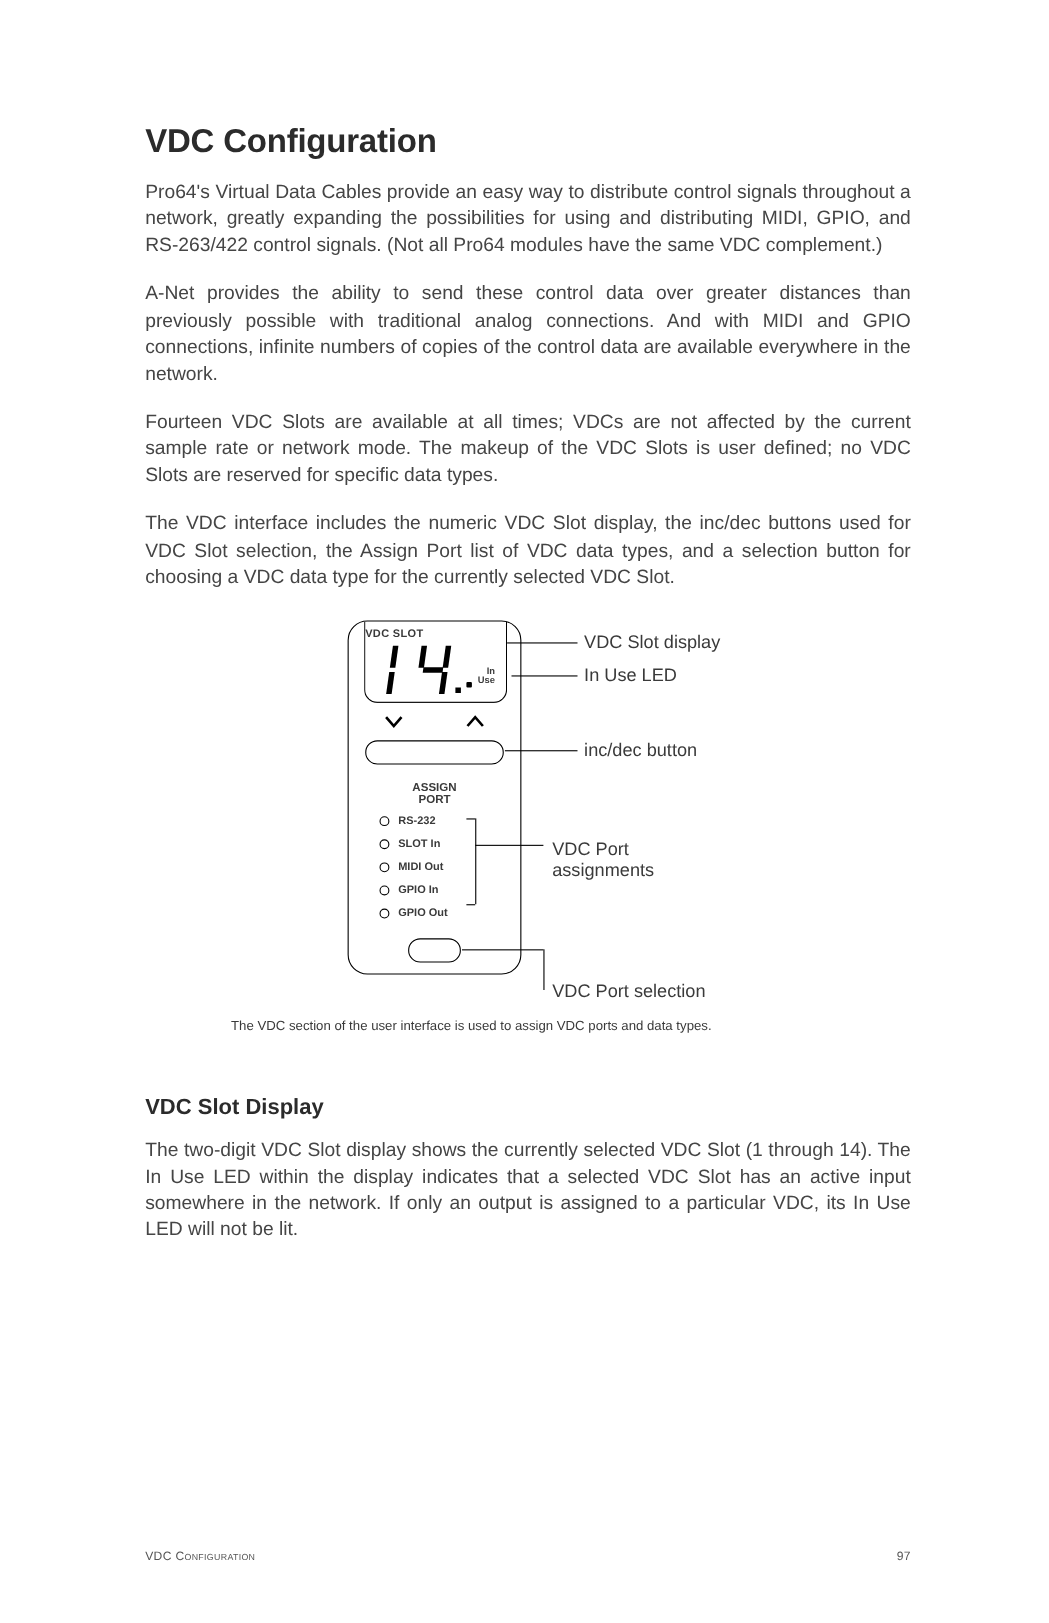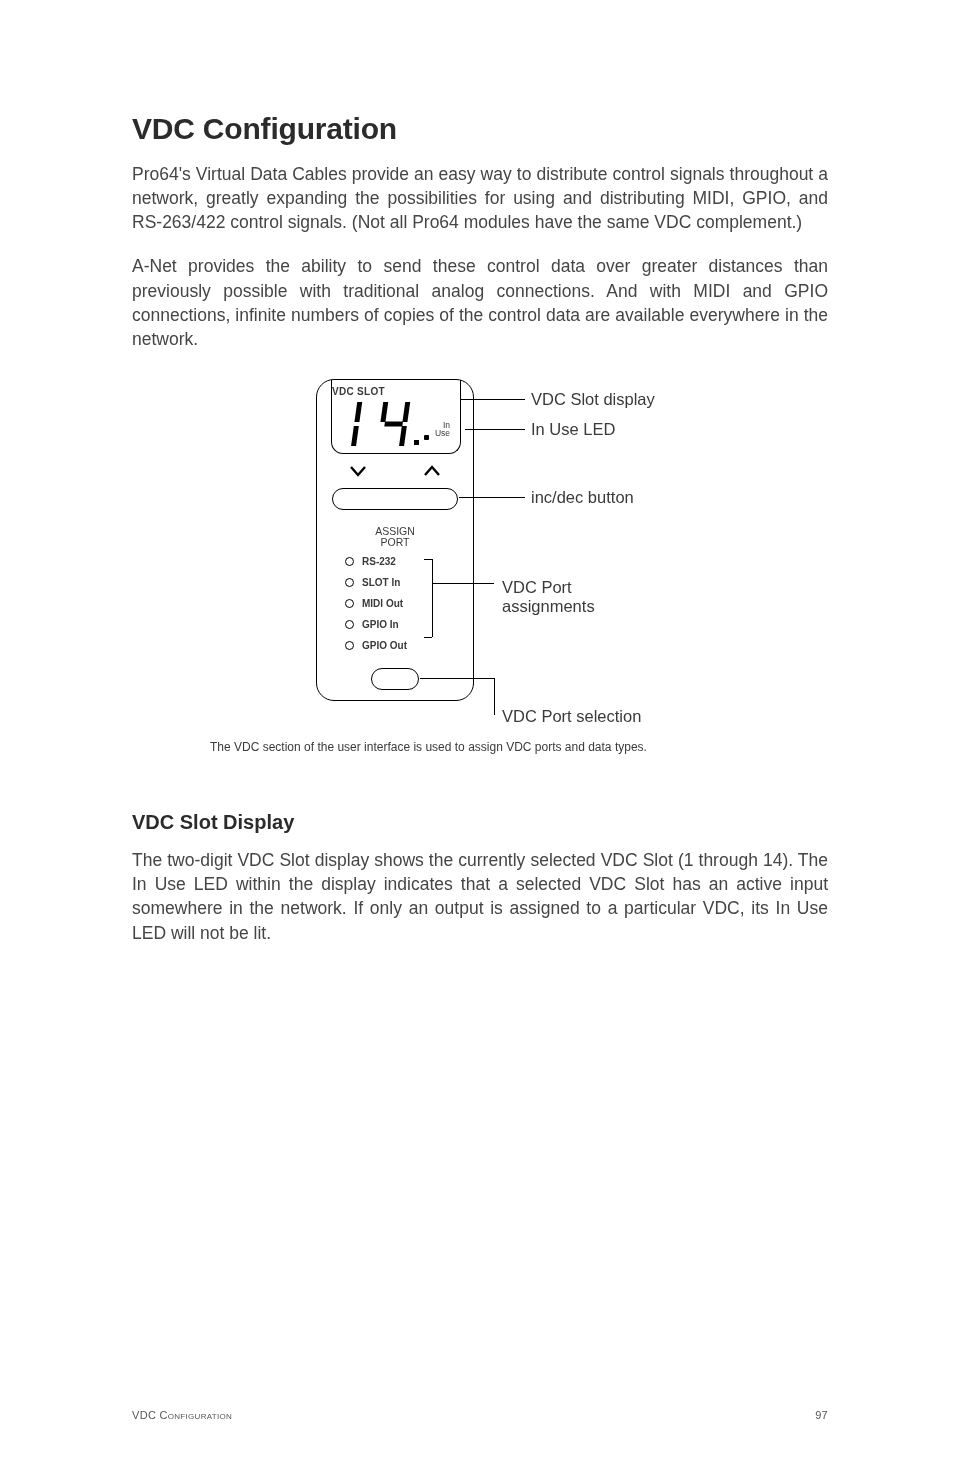--- a/index.html
+++ b/index.html
@@ -8,42 +8,44 @@
   h1 { font-size: 30px; font-weight: 700; color: #2b2b2b; margin-bottom: 16px; font-family: "Myriad Pro", "Segoe UI", Arial, sans-serif; letter-spacing: -0.2px; }
   p.body { font-size: 17.5px; line-height: 1.38; color: #454545; margin-bottom: 20px; text-align: justify; }
   h2 { font-size: 20px; font-weight: 700; color: #2b2b2b; margin-top: 56px; margin-bottom: 14px; }
   .diagram-wrap { margin: 28px 0 10px 0; display: flex; justify-content: center; }
   .diagram { position: relative; width: 420px; height: 350px; }
   .panel { position: absolute; left: 46px; top: 0; width: 158px; height: 322px; border: 1.2px solid #000; border-radius: 18px; }
   .slot-box { position: absolute; left: 14px; top: 0; width: 130px; height: 74px; border: 1.2px solid #000; border-top: none; border-radius: 0 0 12px 12px; }
   .slot-label { position: absolute; left: 0; top: 6px; width: 100%; text-align: left; font-size: 10px; font-weight: 700; letter-spacing: 0.3px; }
   .digits { position: absolute; left: 10px; top: 18px; width: 80px; height: 50px; }
   
-  .in-use { position: absolute; right: 10px; top: 41px; font-size: 8.5px; font-weight: 400; line-height: 1; text-align: right; }
+  .in-use { position: absolute; right: 10px; top: 41px; font-size: 8.5px; font-weight: 700; line-height: 1; text-align: right; }
   .in-use-dot { position: absolute; right: 31px; top: 55px; width: 5px; height: 5px; background: #000; border-radius: 1px; }
   .chevs { position: absolute; left: 32px; top: 84px; width: 92px; height: 18px; display: flex; justify-content: space-between; }
   .pill-btn { position: absolute; left: 15px; top: 108px; width: 126px; height: 22px; border: 1.2px solid #000; border-radius: 12px; }
-  .assign-head { position: absolute; left: 0; top: 146px; width: 100%; text-align: center; font-size: 10.5px; font-weight: 400; line-height: 1.05; }
+  .assign-head { position: absolute; left: 0; top: 146px; width: 100%; text-align: center; font-size: 10.5px; font-weight: 700; line-height: 1.05; }
   .opt { position: absolute; left: 28px; font-size: 10px; font-weight: 700; display: flex; align-items: center; gap: 8px; }
   .opt .ring { width: 9px; height: 9px; border: 1.2px solid #000; border-radius: 50%; display: inline-block; }
   .sel-btn { position: absolute; left: 54px; top: 288px; width: 48px; height: 22px; border: 1.2px solid #000; border-radius: 12px; }
   .lead { position: absolute; border-top: 1px solid #000; }
   .callout { position: absolute; font-size: 16.5px; color: #3a3a3a; }
   .caption { font-size: 12px; color: #3a3a3a; margin: 4px 0 0 78px; width: 540px; line-height: 1.35; }
   .footer { position: absolute; left: 132px; bottom: 54px; width: 696px; display: flex; justify-content: space-between; font-size: 11px; letter-spacing: 0.3px; color: #555; }
   .footer .left { font-variant: small-caps; }
 </style>
 </head>
 <body>
 
 <div class="page">
   <h1>VDC Configuration</h1>
 
   <p class="body">Pro64's Virtual Data Cables provide an easy way to distribute control signals throughout a network, greatly expanding the possibilities for using and distributing MIDI, GPIO, and RS-263/422 control signals. (Not all Pro64 modules have the same VDC complement.)</p>
   <p class="body">A-Net provides the ability to send these control data over greater distances than previously possible with traditional analog connections. And with MIDI and GPIO connections, infinite numbers of copies of the control data are available everywhere in the network.</p>
+  <p class="body">Fourteen VDC Slots are available at all times; VDCs are not affected by the current sample rate or network mode. The makeup of the VDC Slots is user defined; no VDC Slots are reserved for specific data types.</p>
+  <p class="body">The VDC interface includes the numeric VDC Slot display, the inc/dec buttons used for VDC Slot selection, the Assign Port list of VDC data types, and a selection button for choosing a VDC data type for the currently selected VDC Slot.</p>
 
   <div class="diagram-wrap">
     <div class="diagram">
       <div class="panel">
         <div class="slot-box">
           <div class="slot-label">VDC SLOT</div>
           <div class="digits">
             <svg width="80" height="50" viewBox="0 0 80 50">
 
               <g transform="translate(6,2) skewX(-8)" stroke="#000" stroke-width="5" stroke-linecap="butt">

